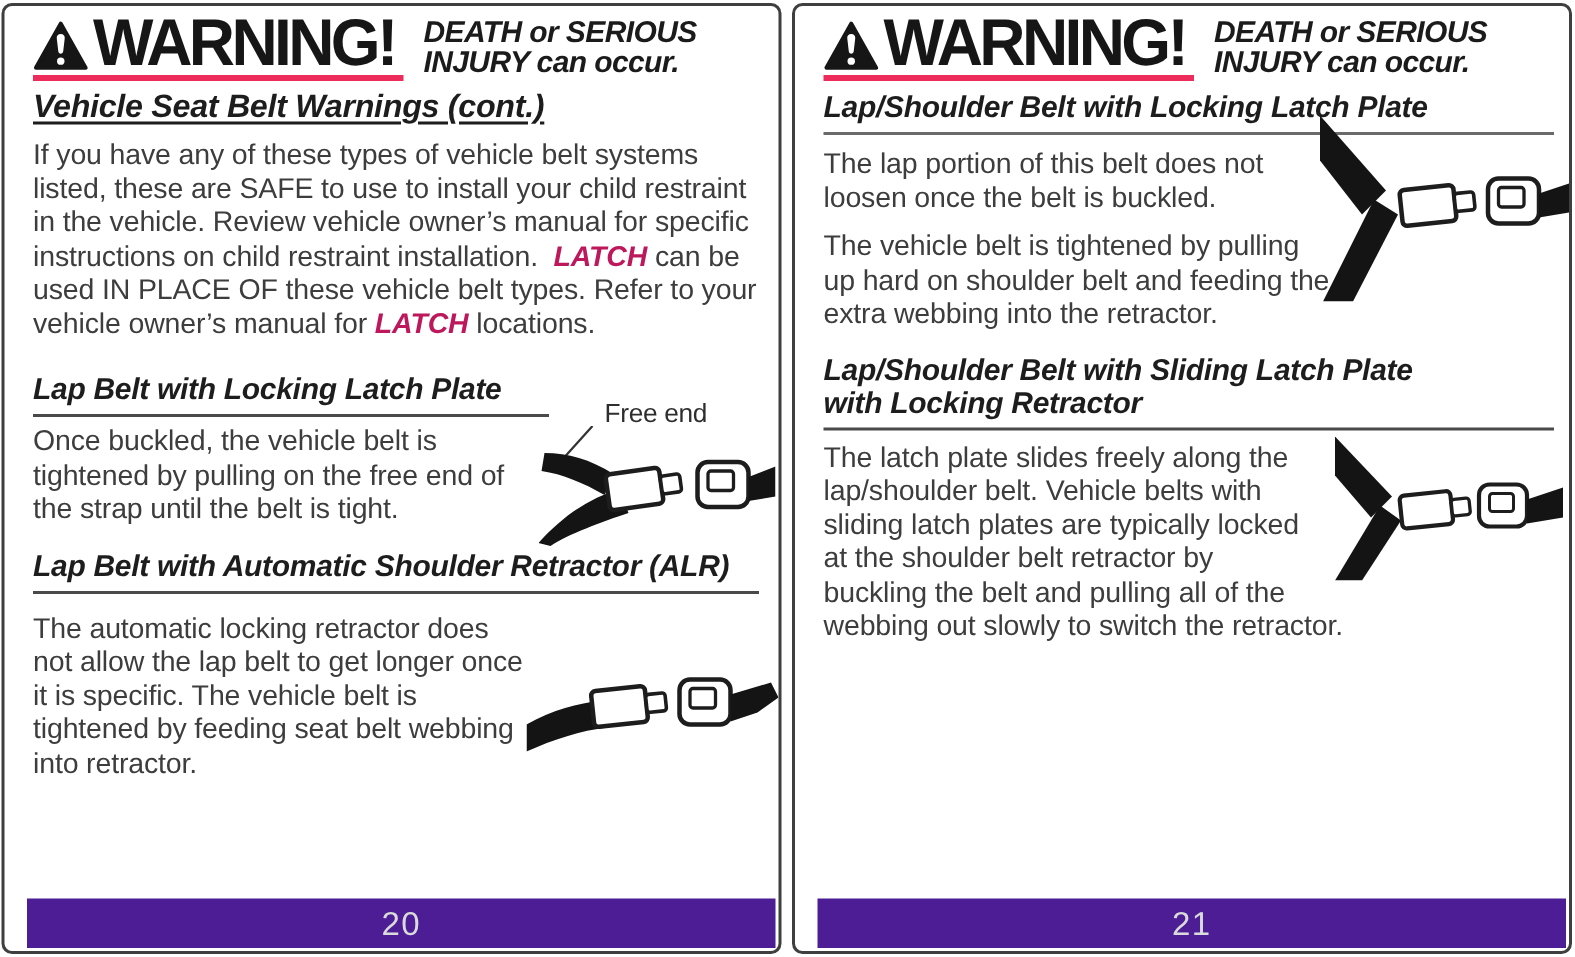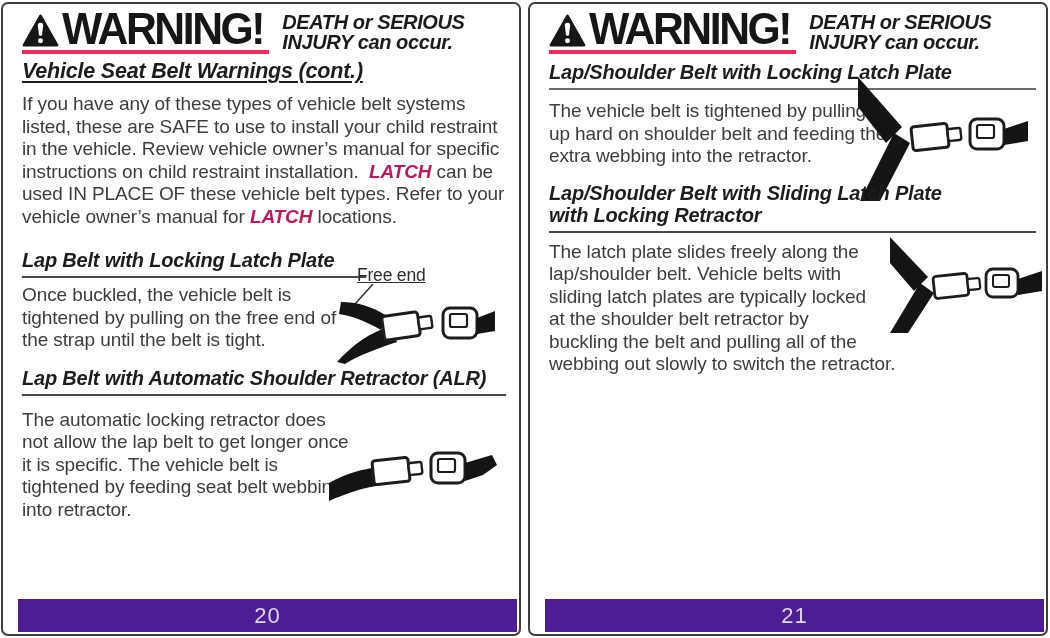--- a/index.html
+++ b/index.html
@@ -9,21 +9,21 @@
     color:#3d3d3d; overflow:hidden;
     -webkit-font-smoothing:antialiased;
   }
   .page {
     position:absolute; top:2px; height:634px; width:520px;
     background:#fff; border:2px solid #3f3f3f; border-radius:7px;
     box-sizing:border-box; overflow:hidden;
   }
   .page-left  { left:1px; }
   .page-right { left:528px; }
-  .content { padding:7px 24px 0 19px; position:relative; }
+  .content { padding:7px 2px 0 19px; position:relative; }
 
   
   .warn-row { display:flex; align-items:flex-start; }
   .warn-main {
     display:inline-flex; align-items:flex-end;
     border-bottom:4px solid #ed2c5c; padding-bottom:3px;
   }
   .warn-tri { width:37px; height:33px; margin-right:3px; }
   .warn-title {
     font-size:44px; line-height:36px; font-weight:bold;
@@ -54,21 +54,21 @@
   .intro { margin-top:9px; width:487px; }
   .sec { position:relative; }
   .illu-abs { position:absolute; }
   .callout { font-size:17.5px; color:#2e2e2e; letter-spacing:-0.2px; }
 
   
   .l-s1 { margin-top:21px; }
   .l-s1 .sec-head { width:344px; }
   .l-s1 .body-txt { width:344px; margin-top:6px; }
   .l-s1 .illu-abs { right:-4px; top:16px; width:162px; }
-  .l-s1 .callout { margin-left:20px; margin-bottom:-2px;text-decoration:underline; }
+  .l-s1 .callout { margin-left:44px; margin-bottom:-2px; }
   .l-s2 { margin-top:15px; }
   .l-s2 .sec-head { width:484px; }
   .l-s2 .body-txt { width:334px; margin-top:13px; }
   .l-s2 .illu-abs { right:-2px; top:62px; width:168px; }
 
   
   .r-s1 { margin-top:7px; }
   .r-s1 .sec-head { width:487px; border-color:#6a6a6a; }
   .r-s1 .body-txt { width:343px; }
   .r-s1 .p1 { margin-top:9px; }
@@ -170,20 +170,21 @@
         <div class="warn-title">WARNING!</div>
       </div>
       <div class="warn-sub">
         <div>DEATH or SERIOUS</div>
         <div>INJURY can occur.</div>
       </div>
     </div>
 
     <div class="sec r-s1">
       <div class="sec-head">Lap/Shoulder Belt with Locking Latch Plate</div>
+      <div class="body-txt p1">The lap portion of this belt does not loosen once the belt is buckled.</div>
       <div class="body-txt p2">The vehicle belt is tightened by pulling up hard on shoulder belt and feeding the extra webbing into the retractor.</div>
       <div class="illu-abs">
         <svg width="170" height="126" viewBox="0 0 170 126">
           <path d="M0,2 L44,52 L28,68 L0,32 Z" fill="#141414"></path>
           <path d="M2,126 L36,58 L52,68 L22,126 Z" fill="#141414"></path>
           <g transform="rotate(-6 72 62)">
             <rect x="54" y="50" width="36" height="24" rx="3" fill="#fff" stroke="#1d1d1d" stroke-width="3"></rect>
             <rect x="90" y="56" width="13" height="12" rx="2" fill="#fff" stroke="#1d1d1d" stroke-width="2.4"></rect>
           </g>
           <rect x="112" y="44" width="34" height="30" rx="7" fill="#fff" stroke="#1d1d1d" stroke-width="3"></rect>

